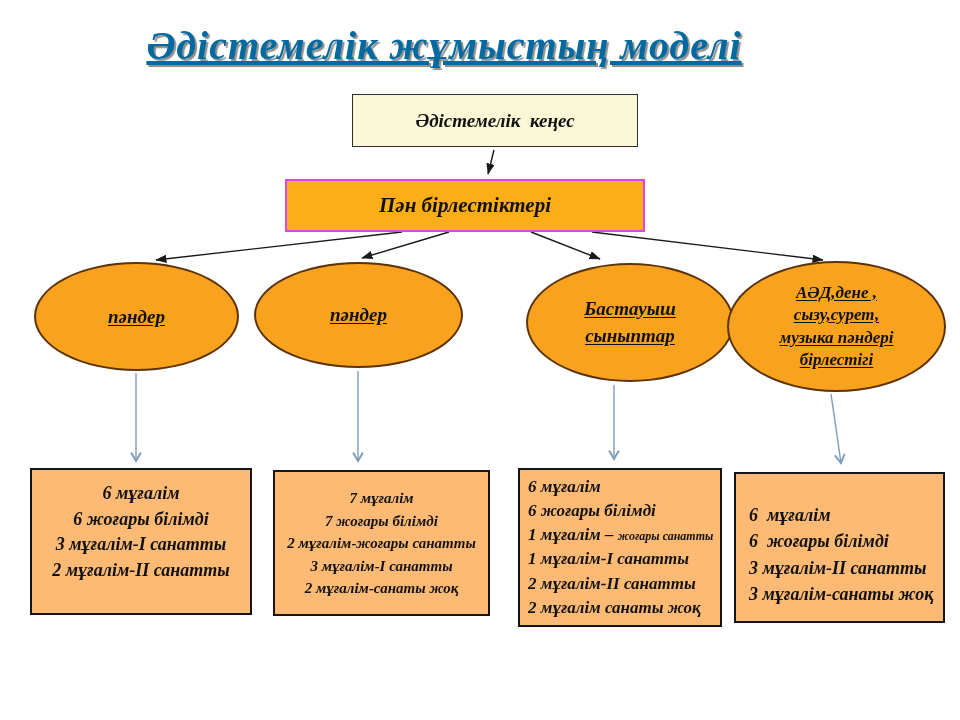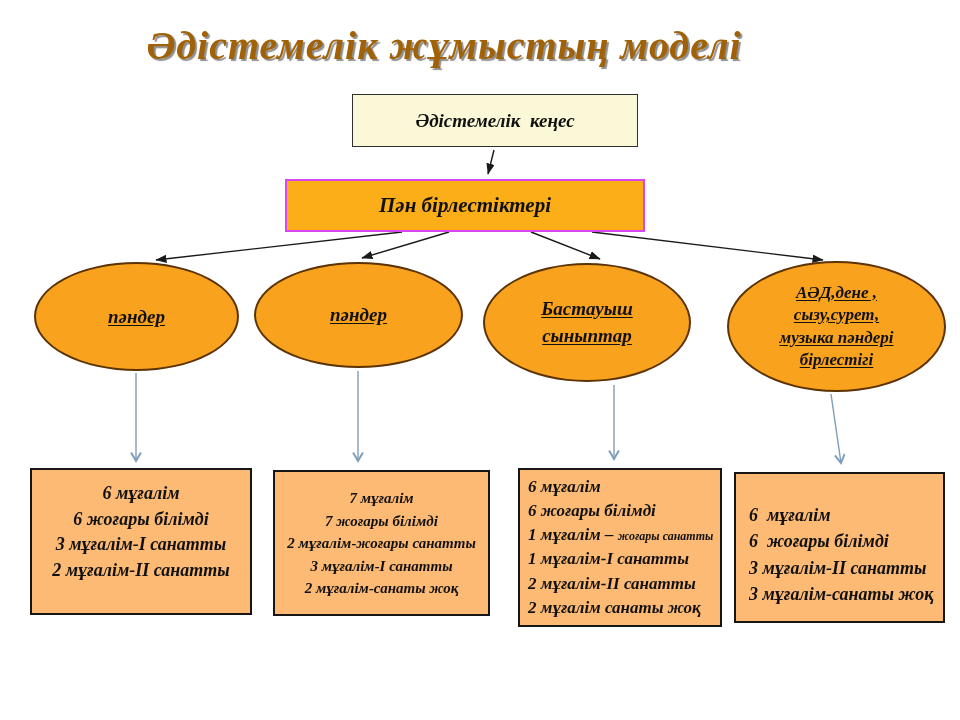--- a/index.html
+++ b/index.html
@@ -8,42 +8,43 @@
     position:relative;width:960px;height:720px;background:#ffffff;overflow:hidden;
     font-family:"Liberation Serif","DejaVu Serif",serif;
     font-style:italic;font-weight:700;color:#111;
   }
   .overlay{position:absolute;left:0;top:0;width:960px;height:720px;}
   .overlay line.k{stroke:#1a1a1a;stroke-width:1.4;}
   .overlay line.v{stroke:#7e9db9;stroke-width:1.4;}
 
   .title{
     position:absolute;top:22px;left:0;width:888px;text-align:center;
-    font-size:40px;letter-spacing:1px;color:#a16207;
+    font-size:40px;letter-spacing:1px;color:#0369a1;
     text-shadow:2px 2px 1px #8f8f8f;
+    text-decoration:underline;
   }
 
   .node{position:absolute;display:flex;align-items:center;justify-content:center;text-align:left;}
   .council{
     left:352px;top:94px;width:286px;height:53px;
     background:#faf8d7;border:1px solid #2f2f2f;font-size:19px;white-space:pre;
   }
   .assoc{
     left:285px;top:179px;width:360px;height:53px;
     background:#fbae17;border:2px solid #d946ef;font-size:21px;
   }
 
   .ellipse{
     position:absolute;border-radius:50%;background:#f9a21d;border:2px solid #5c3305;
     display:flex;flex-direction:column;align-items:center;justify-content:center;text-align:center;
   }
   .ellipse .eline{text-decoration:underline;text-underline-offset:2px;}
   .e1{left:34px;top:262px;width:205px;height:109px;font-size:19px;line-height:1.35;}
   .e2{left:254px;top:262px;width:209px;height:106px;font-size:19px;line-height:1.35;}
-  .e3{left:483px;top:263px;width:208px;height:119px;font-size:19px;line-height:1.4;text-align:right;}
+  .e3{left:526px;top:263px;width:208px;height:119px;font-size:19px;line-height:1.4;text-align:right;}
   .e4{left:727px;top:261px;width:219px;height:131px;font-size:17px;line-height:1.32;}
 
   .ybox{position:absolute;background:#fdba74;border:2px solid #161616;}
   .b1{left:30px;top:468px;width:222px;height:147px;text-align:center;font-size:18px;line-height:1.43;padding-top:11px;}
   .b2{left:273px;top:470px;width:217px;height:146px;text-align:center;font-size:15px;line-height:1.5;padding-top:15px;}
   .b3{left:518px;top:468px;width:204px;height:159px;font-size:17px;line-height:1.42;padding:5px 2px 0 8px;}
   .b3 .small{font-size:12px;}
   .b4{left:734px;top:472px;width:211px;height:151px;font-size:18px;line-height:1.47;padding:28px 0 0 13px;}
   .b4 .stat-line{white-space:pre;}
 </style>

